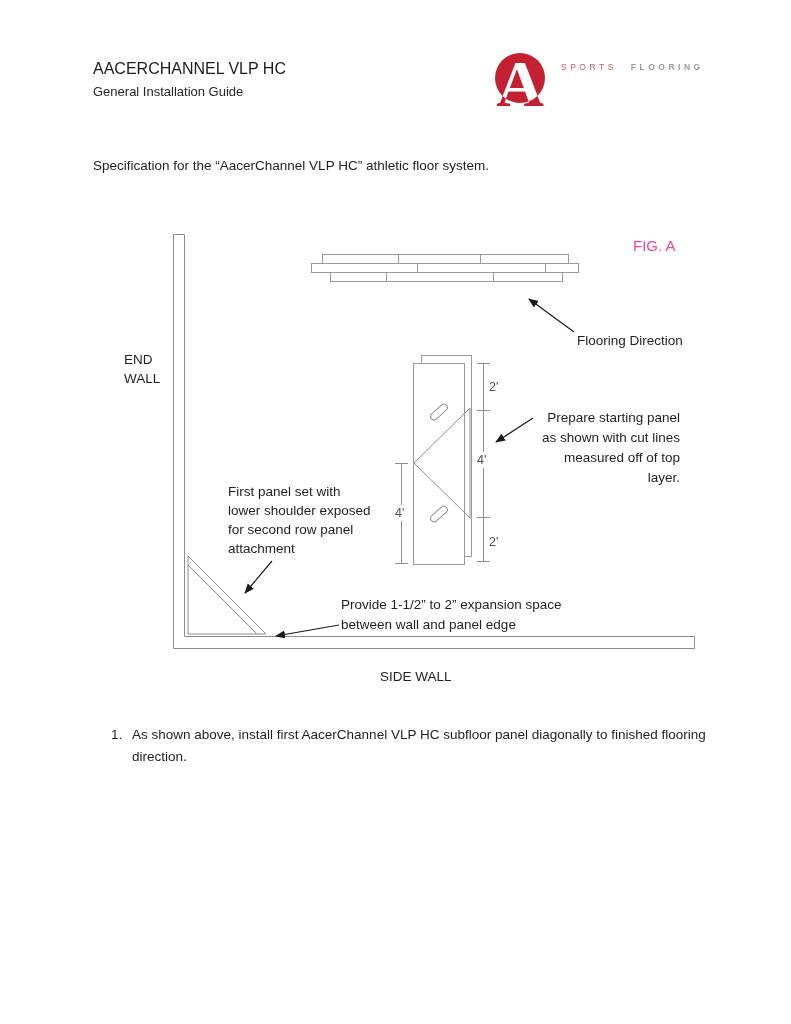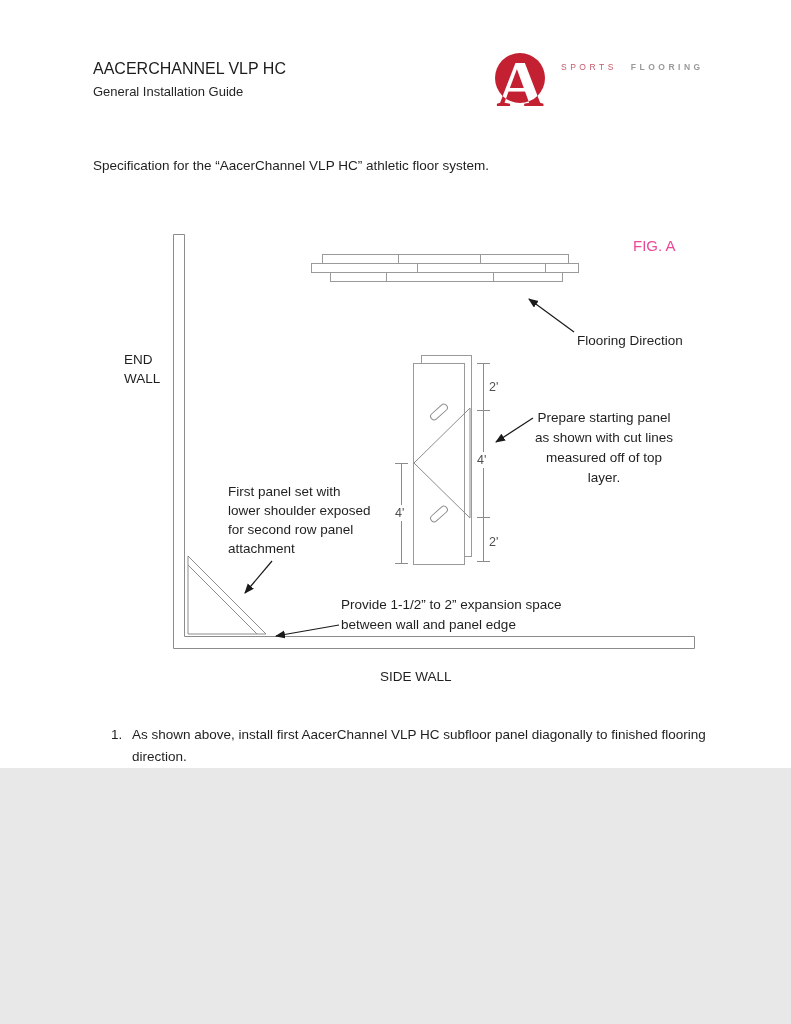--- a/index.html
+++ b/index.html
@@ -1,17 +1,17 @@
 <!DOCTYPE html>
 <html><head>
 <meta charset="utf-8">
 <style>
   html,body{margin:0;padding:0;background:#e8e8e8;}
   .page{
-    position:relative;width:791px;height:768px;background:#ffffff;
+    position:relative;width:791px;height:1024px;background:#ffffff;
     font-family:"Liberation Sans",sans-serif;color:#1f1f1f;overflow:hidden;
     margin:0 auto;
   }
   .abs{position:absolute;}
   
   .doc-title{left:93px;top:60px;font-size:16px;color:#1c1c1c;}
   .doc-subtitle{left:93px;top:84px;font-size:13px;color:#262626;}
   
   .logo{left:492px;top:48px;display:flex;align-items:flex-start;gap:13px;}
   .logo-text{margin-top:11px;}
@@ -22,21 +22,21 @@
   .logo-tm{font-size:8px;letter-spacing:0;vertical-align:14px;color:#444;}
   .logo-tagline{margin-top:3px;font-size:8.5px;letter-spacing:3.5px;white-space:nowrap;}
   .tag-red{color:#C65A6B;}
   .tag-gray{color:#9A9A9A;margin-left:14px;font-weight:bold;}
   
   .intro{left:93px;top:155px;font-size:13.5px;line-height:22px;color:#1f1f1f;}
   
   .fig-label{left:633px;top:237px;font-size:15px;color:#ec4899;}
   .end-wall{left:124px;top:350px;font-size:13.5px;line-height:19px;color:#1f1f1f;}
   .flooring-dir{left:577px;top:333px;font-size:13.5px;color:#1f1f1f;}
-  .prepare-note{left:528px;top:408px;width:152px;font-size:13.5px;line-height:20px;text-align:center;color:#1f1f1f;}
+  .prepare-note{left:528px;top:408px;width:152px;font-size:13.5px;line-height:20px;text-align:right;color:#1f1f1f;}
   .first-panel-note{left:228px;top:482px;font-size:13.5px;line-height:19px;color:#1f1f1f;}
   .expansion-note{left:341px;top:595px;font-size:13.5px;line-height:20px;color:#1f1f1f;}
   .side-wall{left:380px;top:669px;font-size:13.5px;color:#1f1f1f;}
   .dim{font-size:12.5px;color:#4f4f4f;background:#ffffff;padding:1px 3px;}
   .dim-rt{left:486px;top:379px;}
   .dim-rm{left:474px;top:452px;}
   .dim-rb{left:486px;top:534px;}
   .dim-l{left:392px;top:505px;}
   
   .instruction{left:111px;top:724px;display:flex;font-size:13.5px;line-height:22px;color:#1f1f1f;}

